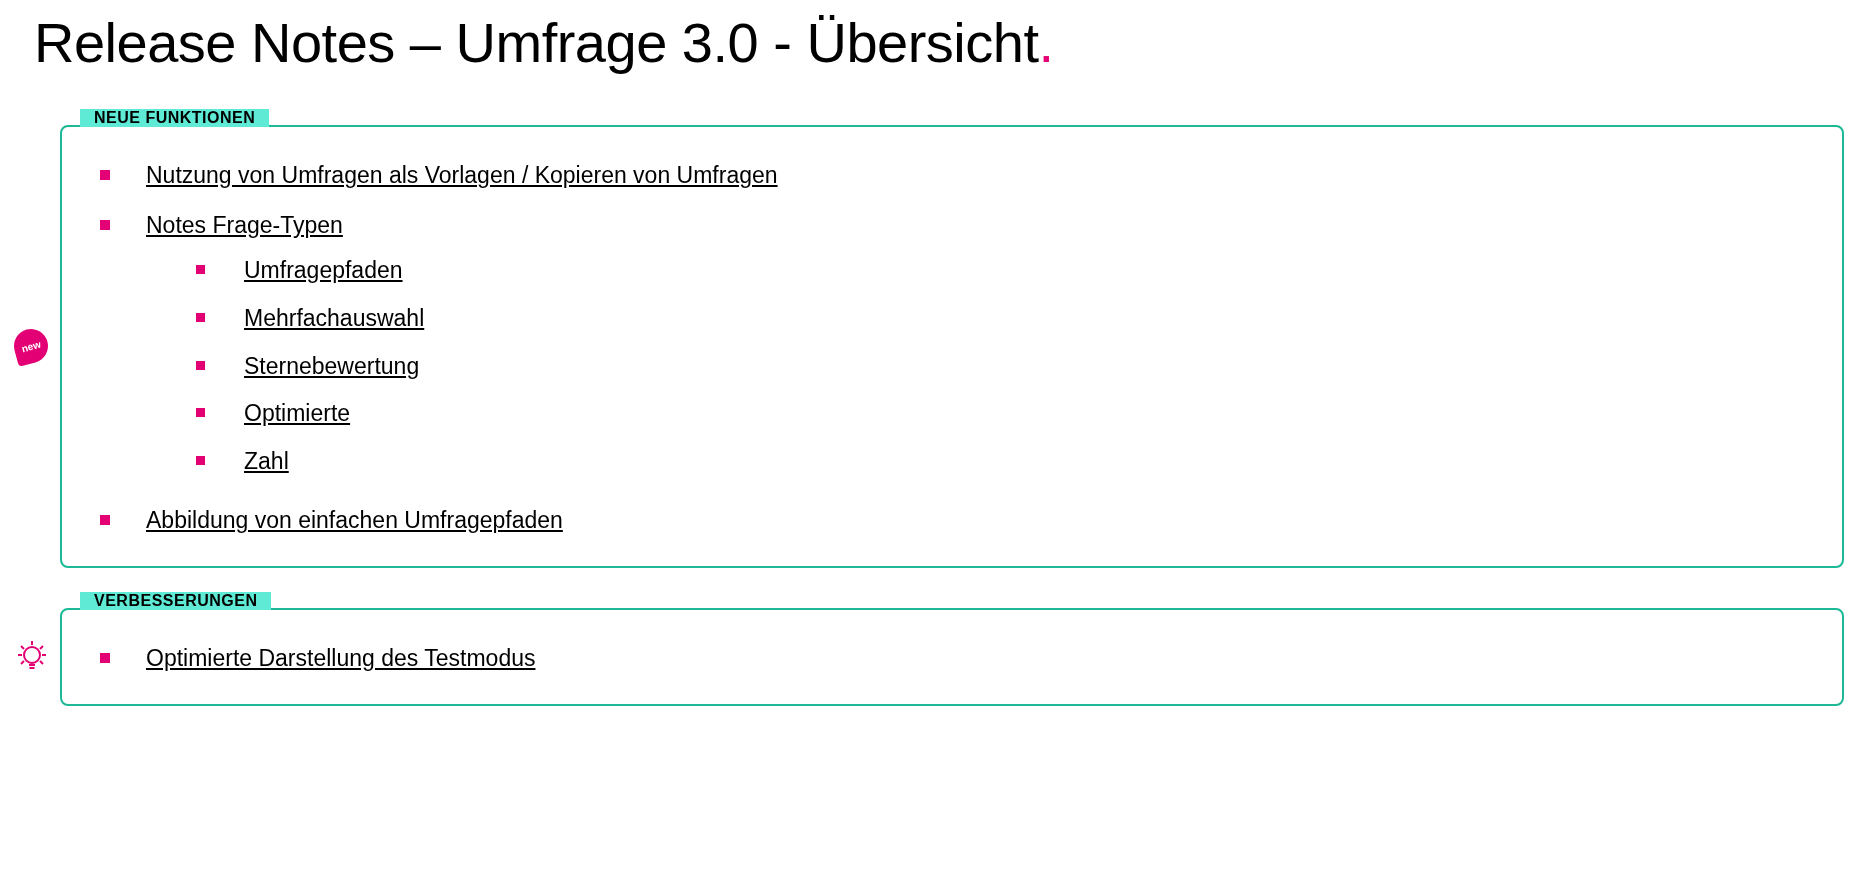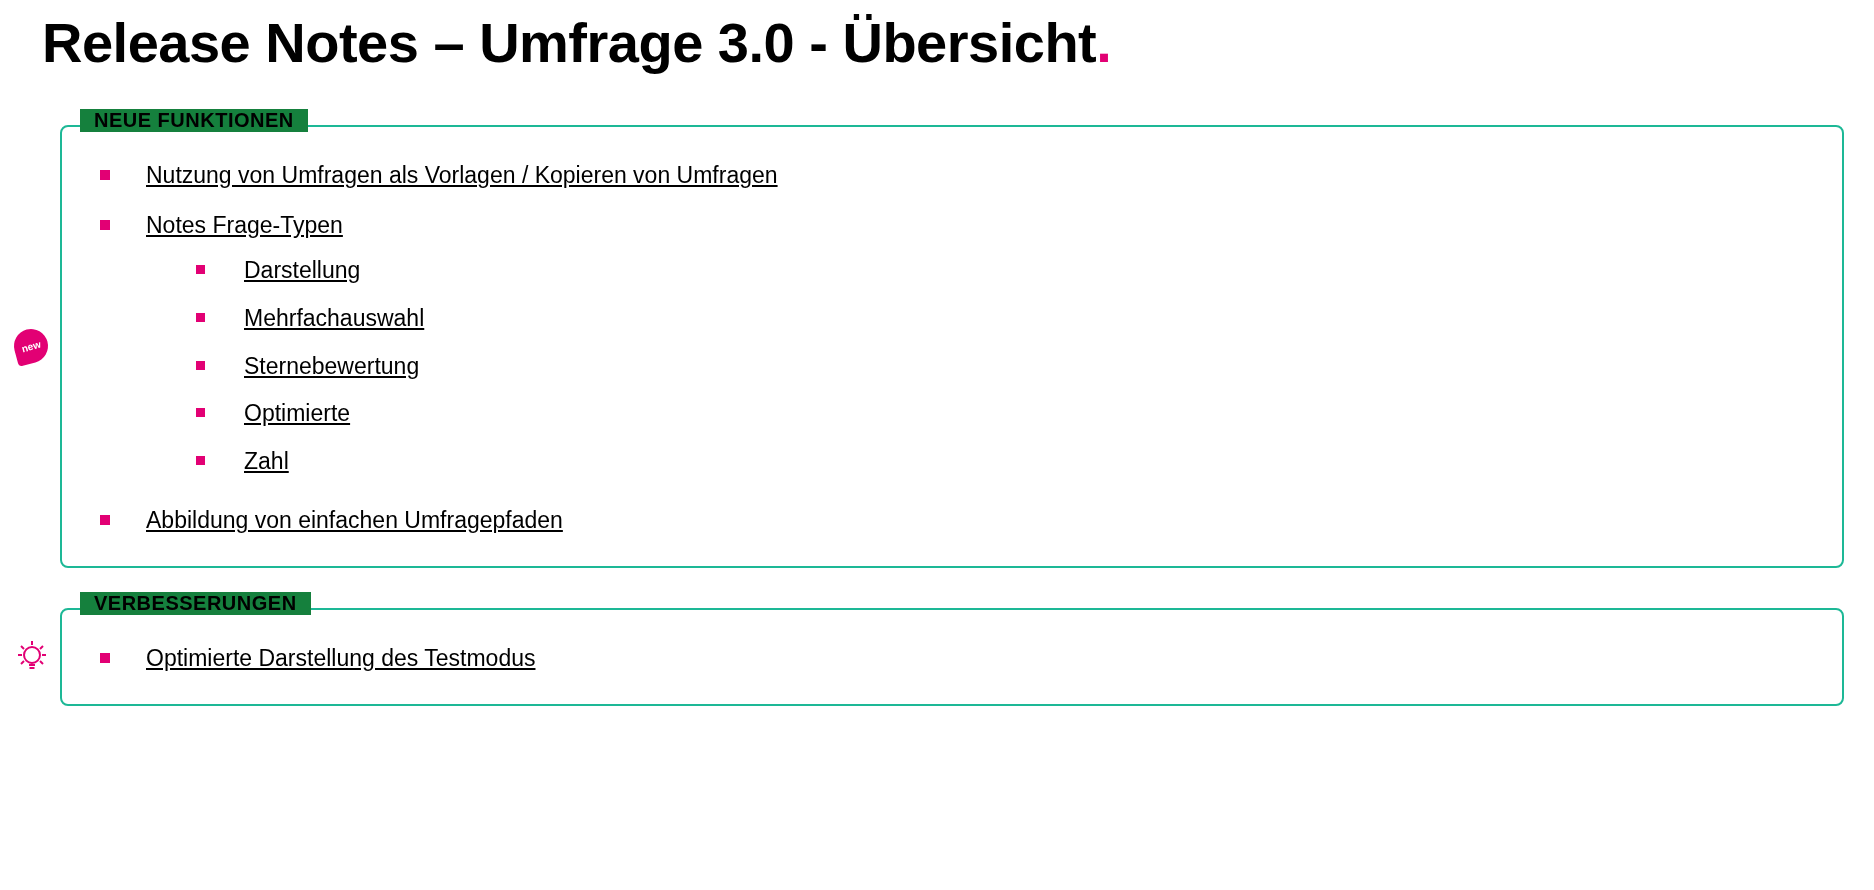--- a/index.html
+++ b/index.html
@@ -10,46 +10,46 @@
   body {
     font-family: -apple-system, BlinkMacSystemFont, "Segoe UI", Arial, sans-serif;
     background: #ffffff;
     padding: 10px 30px 40px 30px;
     width: 1874px;
     height: 890px;
     color: #000000;
   }
   .page-title {
     font-size: 56px;
-    font-weight: 700;
+    font-weight: 400;
     letter-spacing: -0.5px;
     margin-bottom: 50px;
-    margin-left: 12px;
+    margin-left: 4px;
   }
   .page-title .title-dot {
     color: #e20074;
   }
   .section {
     position: relative;
     margin-left: 30px;
     margin-bottom: 40px;
   }
   .section-box {
     border: 2px solid #1db896;
     border-radius: 8px;
     padding: 24px 28px 20px 28px;
     position: relative;
   }
   .section-legend {
     position: absolute;
     top: -18px;
     left: 18px;
-    background: #15803d;
+    background: #5eead4;
     padding: 0 14px;
-    font-size: 20px;
+    font-size: 16px;
     font-weight: 800;
     letter-spacing: 0.5px;
   }
   ul.lvl1 {
     list-style: none;
     padding-left: 10px;
   }
   ul.lvl1 > li {
     font-size: 23px;
     line-height: 1.3;
@@ -133,21 +133,21 @@
         <span>new</span>
       </div>
   </div>
   <div class="section-box">
     <div class="section-legend">NEUE FUNKTIONEN</div>
     <ul class="lvl1">
       <li><span>Nutzung von Umfragen als Vorlagen / Kopieren von Umfragen</span></li>
       <li>
         <span>Notes Frage-Typen</span>
         <ul class="lvl2">
-          <li><span>Darstellung</span></li>
+          <li><span>Umfragepfaden</span></li>
           <li><span>Mehrfachauswahl</span></li>
           <li><span>Sternebewertung</span></li>
           <li><span>Optimierte</span></li>
           <li><span>Zahl</span></li>
         </ul>
       </li>
       <li><span>Abbildung von einfachen Umfragepfaden</span></li>
     </ul>
   </div>
 </div>

